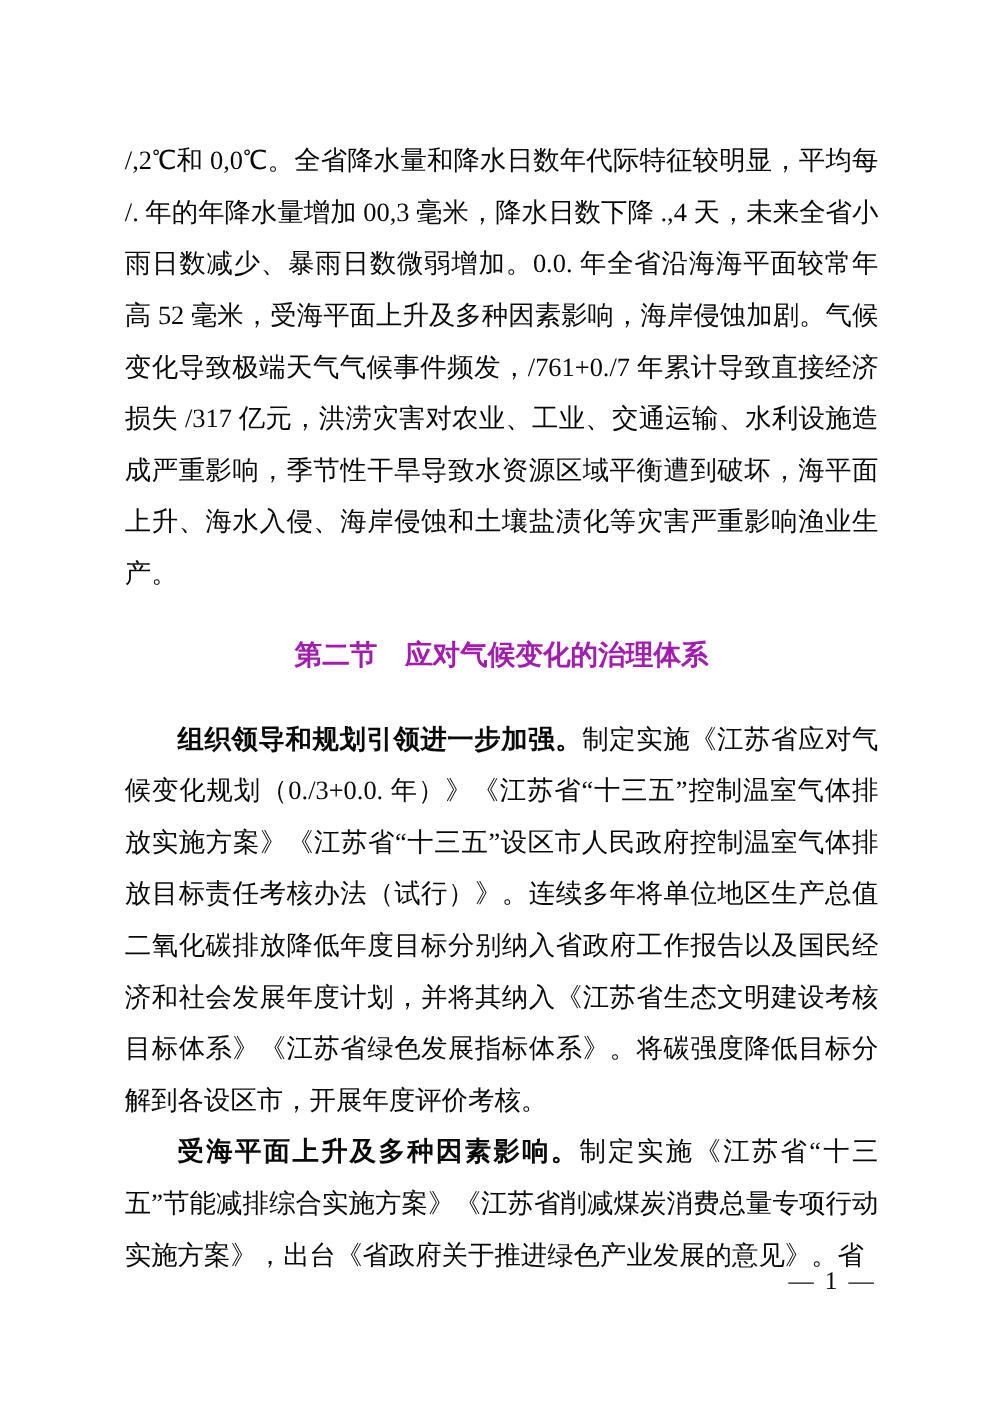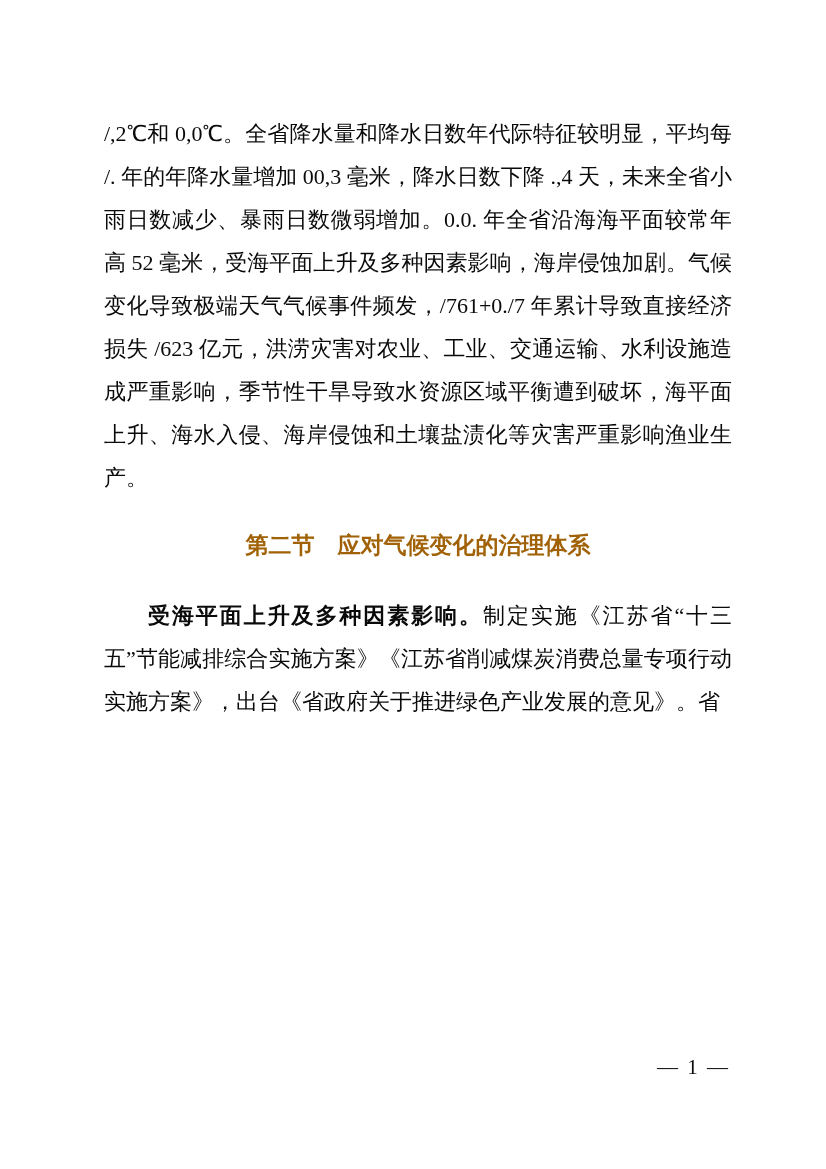--- a/index.html
+++ b/index.html
@@ -38,21 +38,21 @@
     font-weight: 700;
   }
   .heading {
     margin: 25px 0 27px 0;
     padding: 0;
     text-align: center;
     font-family: "Liberation Sans", sans-serif;
     font-weight: 700;
     font-size: 23px;
     line-height: 43px;
-    color: #a16207;
+    color: #a21caf;
   }
   .heading .section-number {
     margin-right: 1em;
   }
   .page-number {
     position: absolute;
     right: 96px;
     bottom: 90px;
     font-size: 21px;
     line-height: 24px;
@@ -61,26 +61,29 @@
     font-family: "Liberation Serif", serif;
   }
 </style>
 </head>
 <body>
 
 <div class="page">
 
   <div class="content">
 
-    <p class="para">/,2℃和 0,0℃。全省降水量和降水日数年代际特征较明显，平均每 /. 年的年降水量增加 00,3 毫米，降水日数下降 .,4 天，未来全省小雨日数减少、暴雨日数微弱增加。0.0. 年全省沿海海平面较常年高 52 毫米，受海平面上升及多种因素影响，海岸侵蚀加剧。气候变化导致极端天气气候事件频发，/761+0./7 年累计导致直接经济损失 /623 亿元，洪涝灾害对农业、工业、交通运输、水利设施造成严重影响，季节性干旱导致水资源区域平衡遭到破坏，海平面上升、海水入侵、海岸侵蚀和土壤盐渍化等灾害严重影响渔业生产。</p>
+    <p class="para">/,2℃和 0,0℃。全省降水量和降水日数年代际特征较明显，平均每 /. 年的年降水量增加 00,3 毫米，降水日数下降 .,4 天，未来全省小雨日数减少、暴雨日数微弱增加。0.0. 年全省沿海海平面较常年高 52 毫米，受海平面上升及多种因素影响，海岸侵蚀加剧。气候变化导致极端天气气候事件频发，/761+0./7 年累计导致直接经济损失 /317 亿元，洪涝灾害对农业、工业、交通运输、水利设施造成严重影响，季节性干旱导致水资源区域平衡遭到破坏，海平面上升、海水入侵、海岸侵蚀和土壤盐渍化等灾害严重影响渔业生产。</p>
 
     <h2 class="heading">
       <span class="section-number">第二节</span><span>应对气候变化的治理体系</span>
     </h2>
 
+    <p class="para indent">
+      <span class="lead">组织领导和规划引领进一步加强。</span><span>制定实施《江苏省应对气候变化规划（0./3+0.0. 年）》《江苏省“十三五”控制温室气体排放实施方案》《江苏省“十三五”设区市人民政府控制温室气体排放目标责任考核办法（试行）》。连续多年将单位地区生产总值二氧化碳排放降低年度目标分别纳入省政府工作报告以及国民经济和社会发展年度计划，并将其纳入《江苏省生态文明建设考核目标体系》《江苏省绿色发展指标体系》。将碳强度降低目标分解到各设区市，开展年度评价考核。</span>
+    </p>
 
     <p class="para indent">
       <span class="lead">受海平面上升及多种因素影响。</span><span>制定实施《江苏省“十三五”节能减排综合实施方案》《江苏省削减煤炭消费总量专项行动实施方案》，出台《省政府关于推进绿色产业发展的意见》。省</span>
     </p>
 
   </div>
 
   <div class="page-number">— 1 —</div>
 
 </div>

